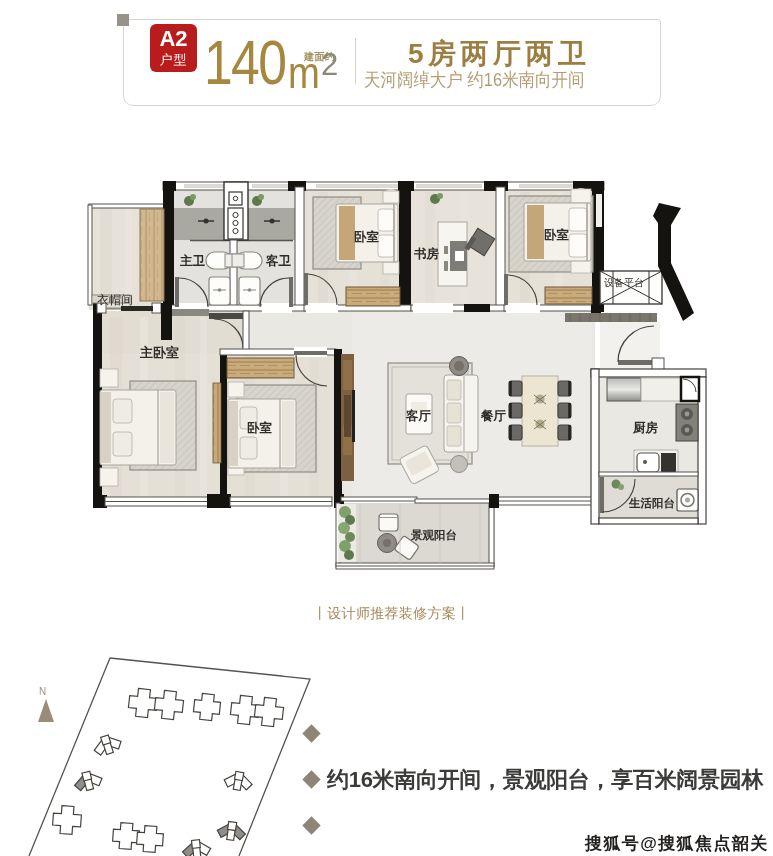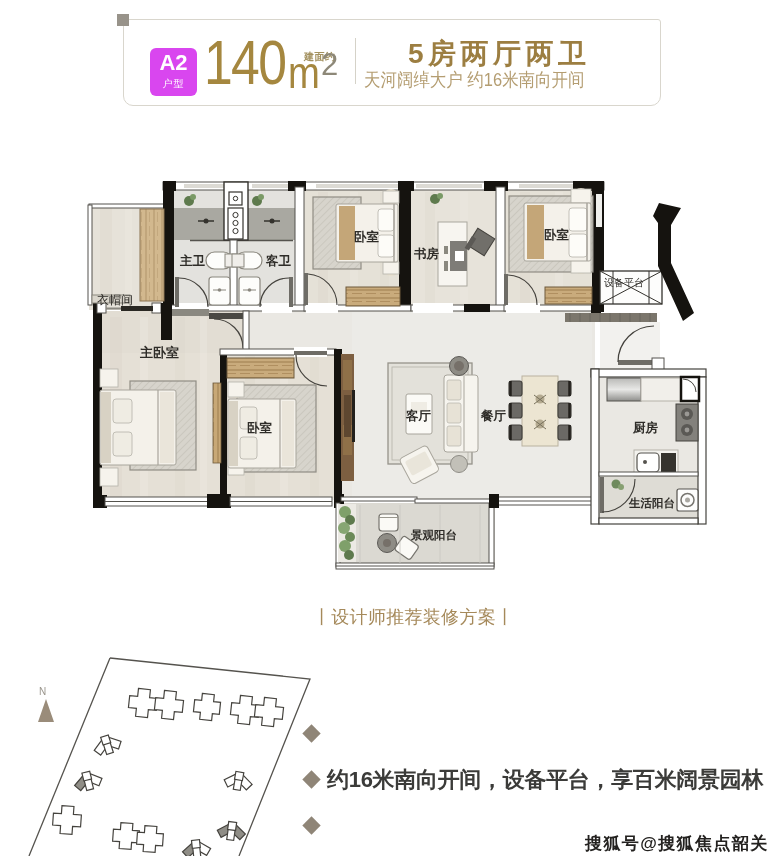--- a/index.html
+++ b/index.html
@@ -8,23 +8,23 @@
 .abs{position:absolute;}
 </style>
 </head>
 <body>
 <div id="page">
 
 <div class="abs" style="left:123px;top:19px;width:536px;height:85px;background:#fff;border:1px solid #d9d6cd;border-radius:3px 3px 10px 10px;"></div>
 
 <div class="abs" style="left:117px;top:14px;width:12px;height:12px;background:#98938a;"></div>
 
-<div class="abs" style="left:150px;top:48px;width:47px;height:48px;background:#d946ef;border-radius:6px;color:#fff;text-align:center;">
+<div class="abs" style="left:150px;top:24px;width:47px;height:48px;background:#b91c1c;border-radius:6px;color:#fff;text-align:center;">
 <div style="font-size:22px;font-weight:bold;line-height:26px;margin-top:2px;">A2</div>
-<div style="font-size:10px;line-height:15px;letter-spacing:1px;">户型</div>
+<div style="font-size:13px;line-height:15px;letter-spacing:1px;">户型</div>
 </div>
 
 <div class="abs" style="left:204px;top:30px;width:160px;height:70px;color:#a5873f;">
 <span class="abs" style="left:0;top:-4px;font-size:63px;font-weight:500;transform:scaleX(0.82);transform-origin:0 0;letter-spacing:-2px;">140</span>
 <span class="abs" style="left:84px;top:17px;font-size:45px;transform:scaleX(0.85);transform-origin:0 0;">m</span>
 <span class="abs" style="left:100px;top:20px;font-size:10px;color:#a3915f;letter-spacing:0.5px;font-weight:bold;">建面约</span>
 <span class="abs" style="left:117px;top:17px;font-size:31px;color:#8d8878;">2</span>
 </div>
 
 <div class="abs" style="left:355px;top:38px;width:1px;height:46px;background:#d5d2c8;"></div>
@@ -594,23 +594,23 @@
 
 <g transform="translate(196,845) rotate(-6)">
           <rect x="-14.5" y="-4" width="14" height="8" transform="rotate(-36)" fill="#8f8d86"></rect>
           <rect x="0.5" y="-4" width="14" height="8" transform="rotate(36 0.5 0)" fill="#fff"></rect>
           <rect x="-3.5" y="0" width="7" height="13" fill="#fff"></rect>
           <rect x="-4" y="-5" width="8" height="8" fill="#fff"></rect>
         </g>
 </g>
 </svg>
 
-<div class="abs" style="left:313px;top:605px;white-space:nowrap;font-size:18px;color:#a5895a;letter-spacing:0.3px;">丨设计师推荐装修方案丨</div>
+<div class="abs" style="left:313px;top:605px;white-space:nowrap;font-size:14px;color:#a5895a;letter-spacing:0.3px;">丨设计师推荐装修方案丨</div>
 
 <div class="abs" style="left:305px;top:727px;width:13px;height:13px;background:#8f8577;transform:rotate(45deg);"></div>
 
 <div class="abs" style="left:305px;top:773px;width:13px;height:13px;background:#8f8577;transform:rotate(45deg);"></div>
-<div class="abs" style="left:327px;top:765px;white-space:nowrap;font-size:22px;font-weight:600;color:#3b3b39;letter-spacing:-0.3px;">约16米南向开间，设备平台，享百米阔景园林</div>
+<div class="abs" style="left:327px;top:765px;white-space:nowrap;font-size:22px;font-weight:600;color:#3b3b39;letter-spacing:-0.3px;">约16米南向开间，景观阳台，享百米阔景园林</div>
 
 <div class="abs" style="left:305px;top:819px;width:13px;height:13px;background:#8f8577;transform:rotate(45deg);"></div>
 
 <div class="abs" style="left:585px;top:832px;font-size:17px;font-weight:bold;color:#23211f;text-shadow:-1px -1px 0 #fff,1px -1px 0 #fff,-1px 1px 0 #fff,1px 1px 0 #fff,0 -1px 0 #fff,0 1px 0 #fff,-1px 0 0 #fff,1px 0 0 #fff;letter-spacing:1.4px;">搜狐号@搜狐焦点韶关站</div>
 </div>
 
 </body></html>

